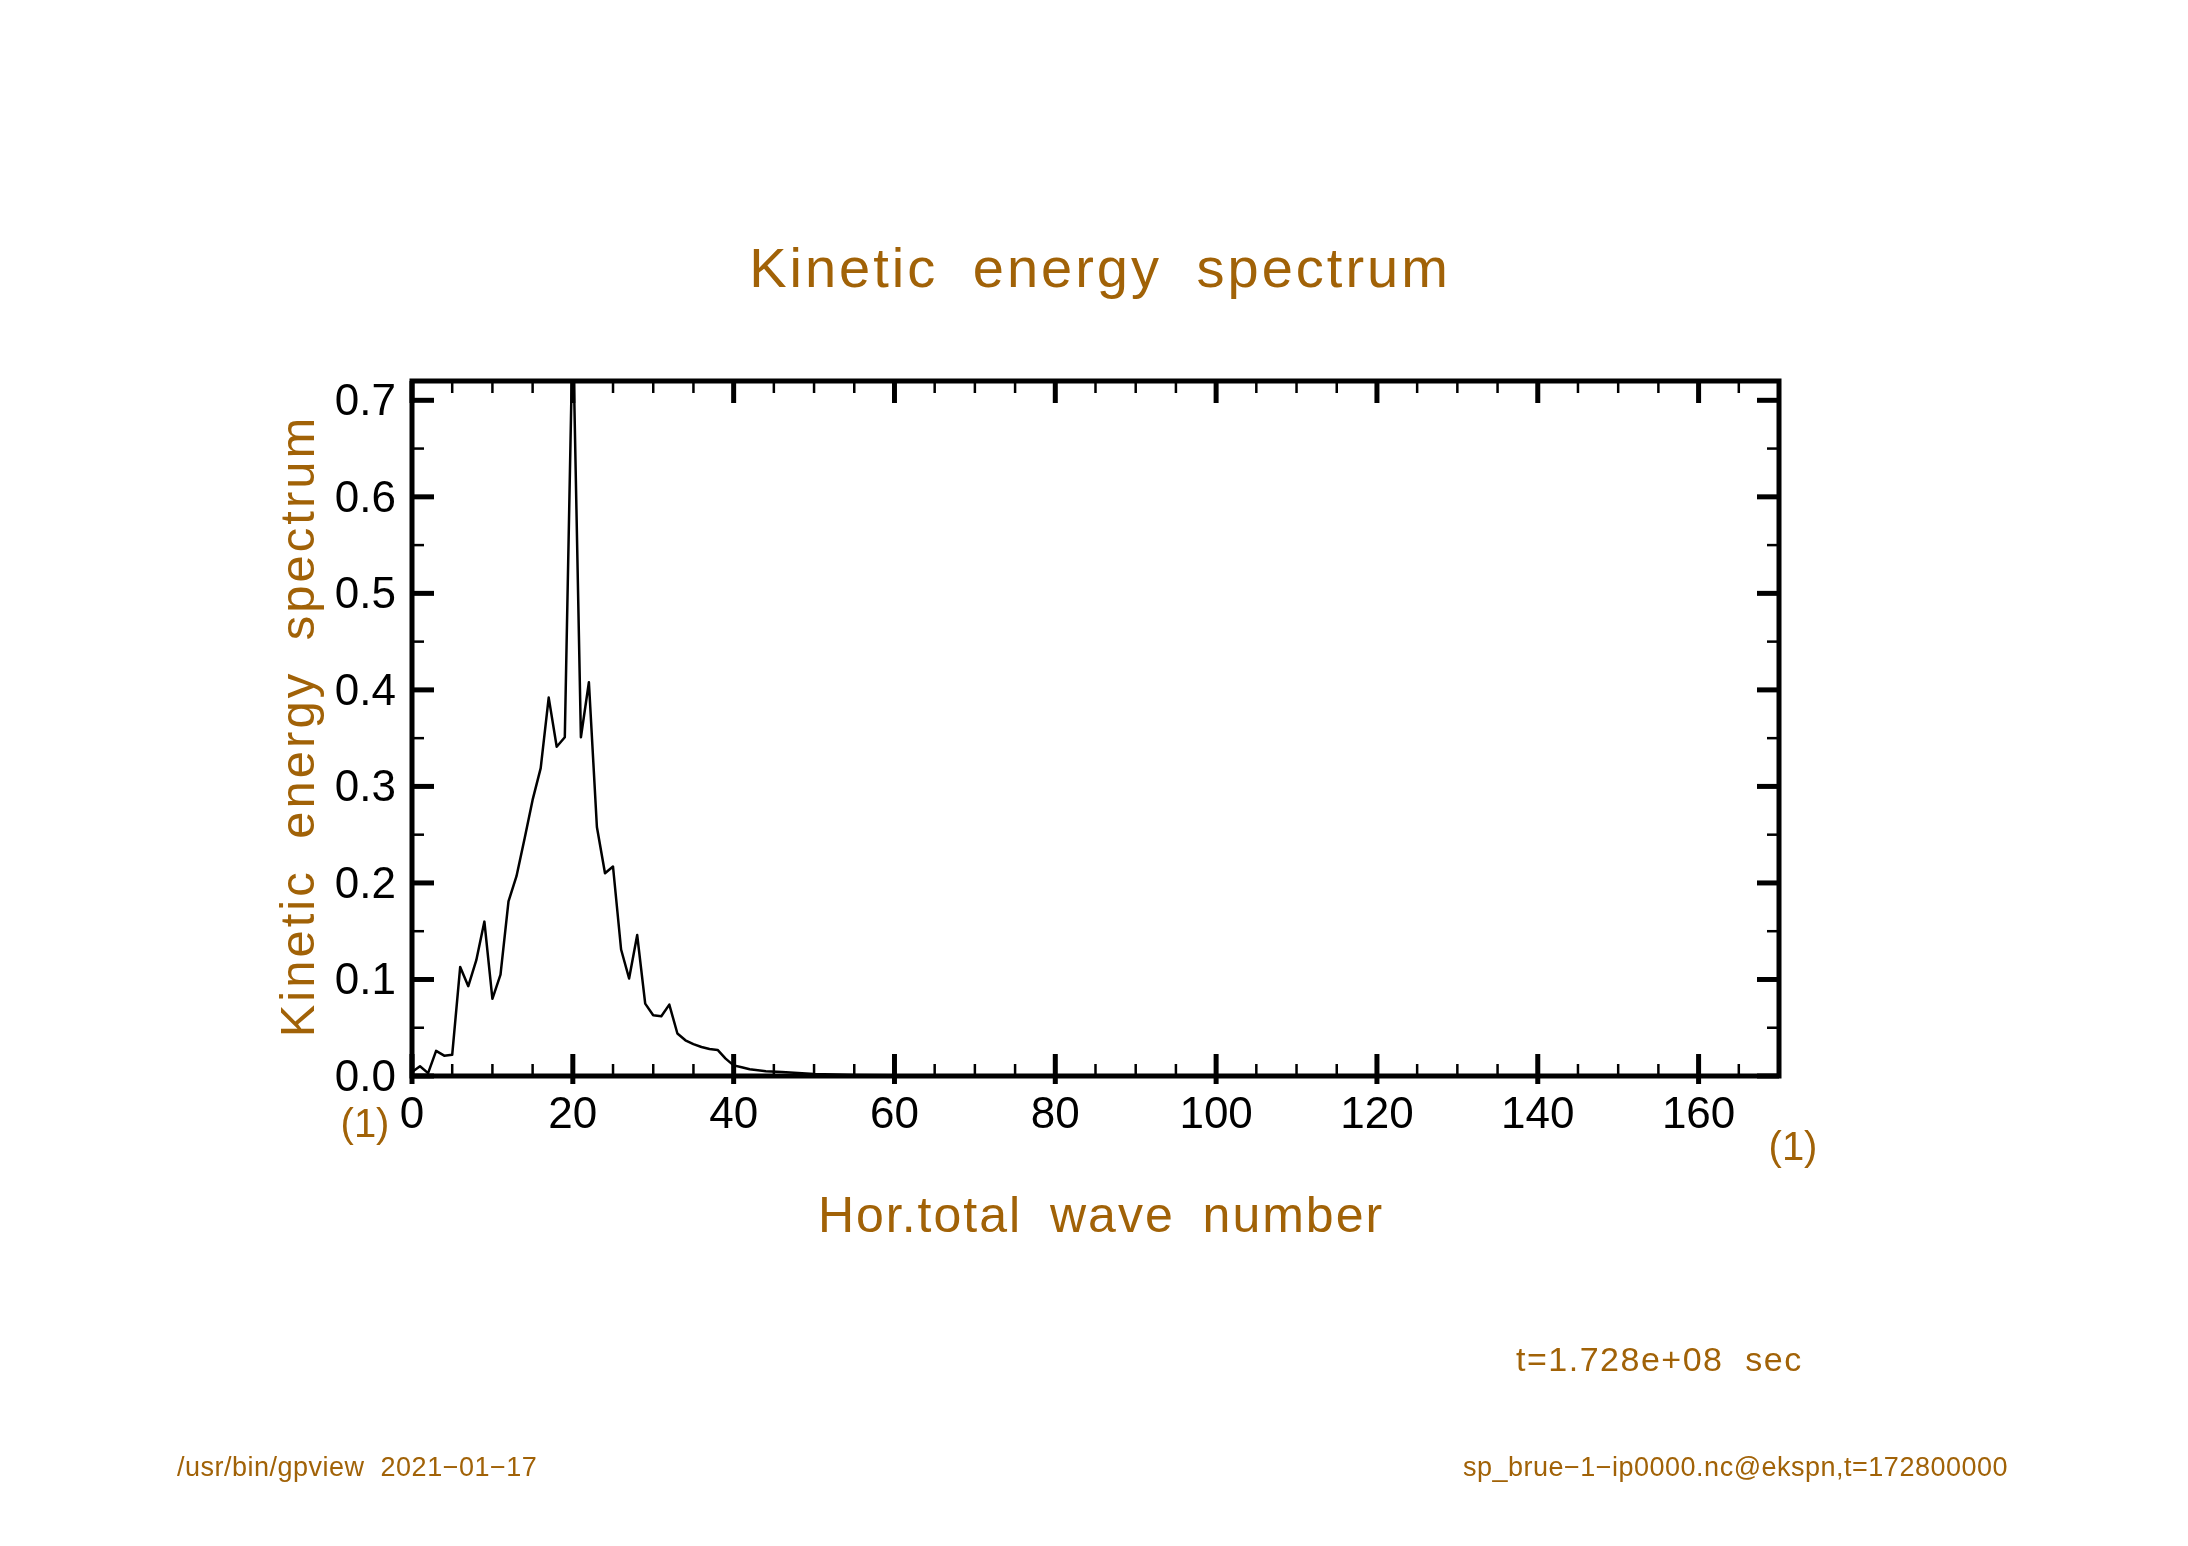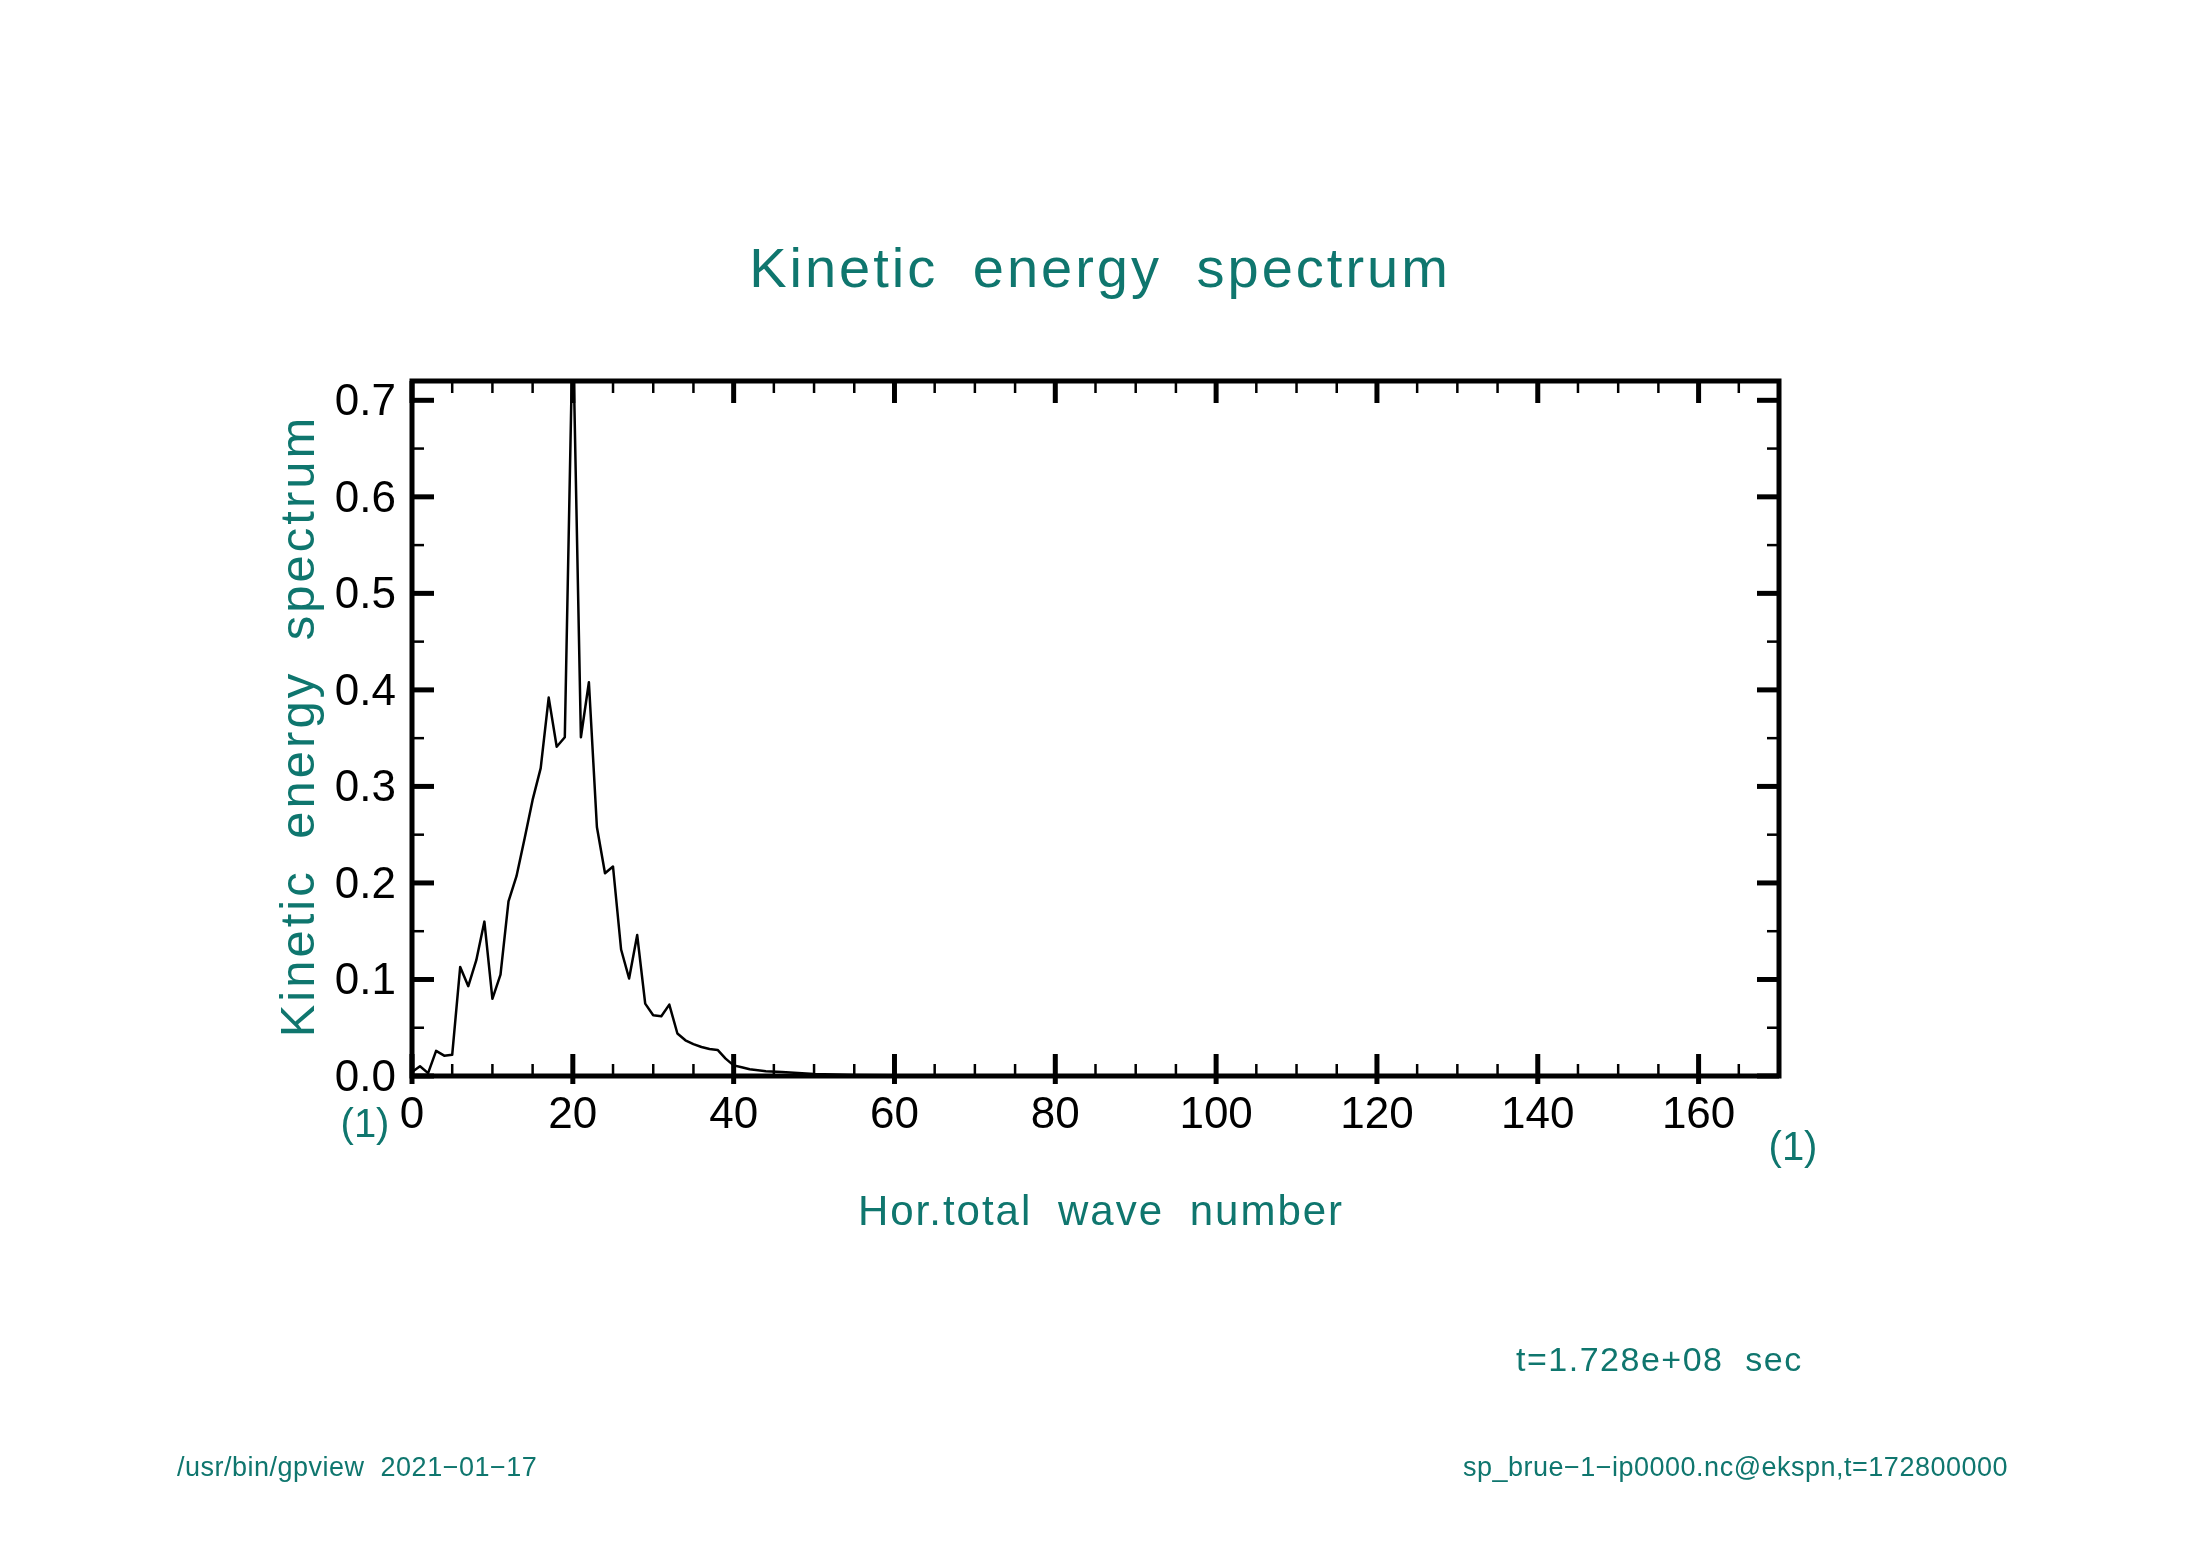--- a/index.html
+++ b/index.html
@@ -1,34 +1,34 @@
 <!DOCTYPE html>
 <html><head>
 <meta charset="utf-8">
 <style>
   html,body { margin:0; padding:0; background:#e8e8e8; }
   .page {
     position:relative; width:2188px; height:1546px;
-    background:#ffffff; color:#0f766e;
+    background:#ffffff; color:#a16207;
     font-family:"Liberation Sans","DejaVu Sans",sans-serif;
     overflow:hidden;
   }
   .page * { line-height:1; }
   .chart-title {
     position:absolute; top:240px; left:1100px; transform:translateX(-50%);
     font-size:56px; letter-spacing:3px; word-spacing:16px; white-space:nowrap;
   }
   .y-label {
     position:absolute; top:726px; left:297px;
     transform:translate(-50%,-50%) rotate(-90deg);
     font-size:49px; letter-spacing:3px; word-spacing:14px; white-space:nowrap;
   }
   .x-label {
     position:absolute; top:1190px; left:1101px; transform:translateX(-50%);
-    font-size:42px; letter-spacing:2px; word-spacing:12px; white-space:nowrap;
+    font-size:50px; letter-spacing:2px; word-spacing:12px; white-space:nowrap;
   }
   .unit-left  { position:absolute; top:1103px; left:365px;  transform:translateX(-50%); font-size:40px; }
   .unit-right { position:absolute; top:1126px; left:1793px; transform:translateX(-50%); font-size:40px; }
   .annotation {
     position:absolute; top:1342px; left:1486px;
     font-size:34px; letter-spacing:1.5px; white-space:pre;margin-left:30px;
   }
   .footer { position:absolute; top:1454px; font-size:27px; letter-spacing:0.5px; white-space:pre; }
   .footer-left  { left:177px; }
   .footer-right { right:180px; }

